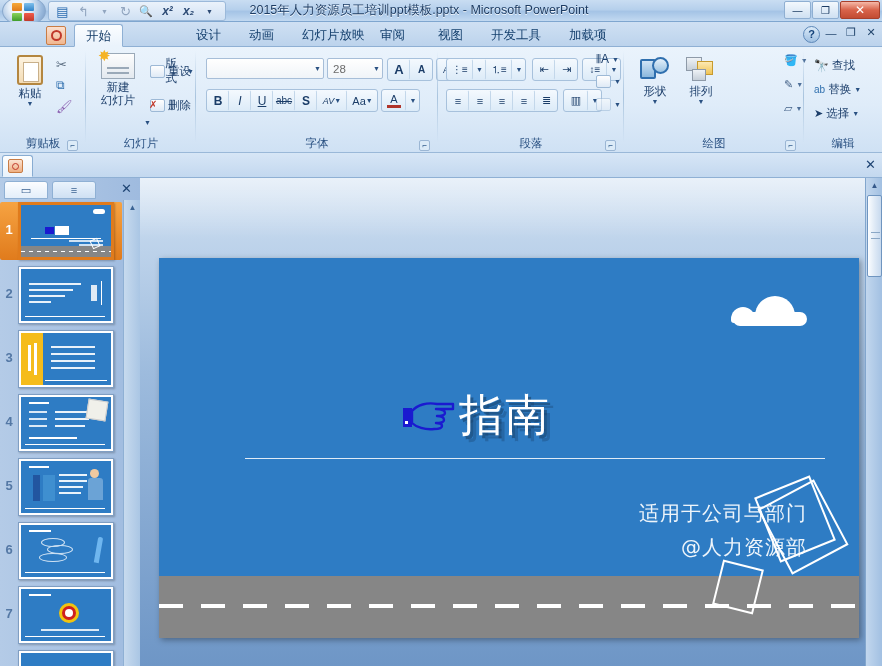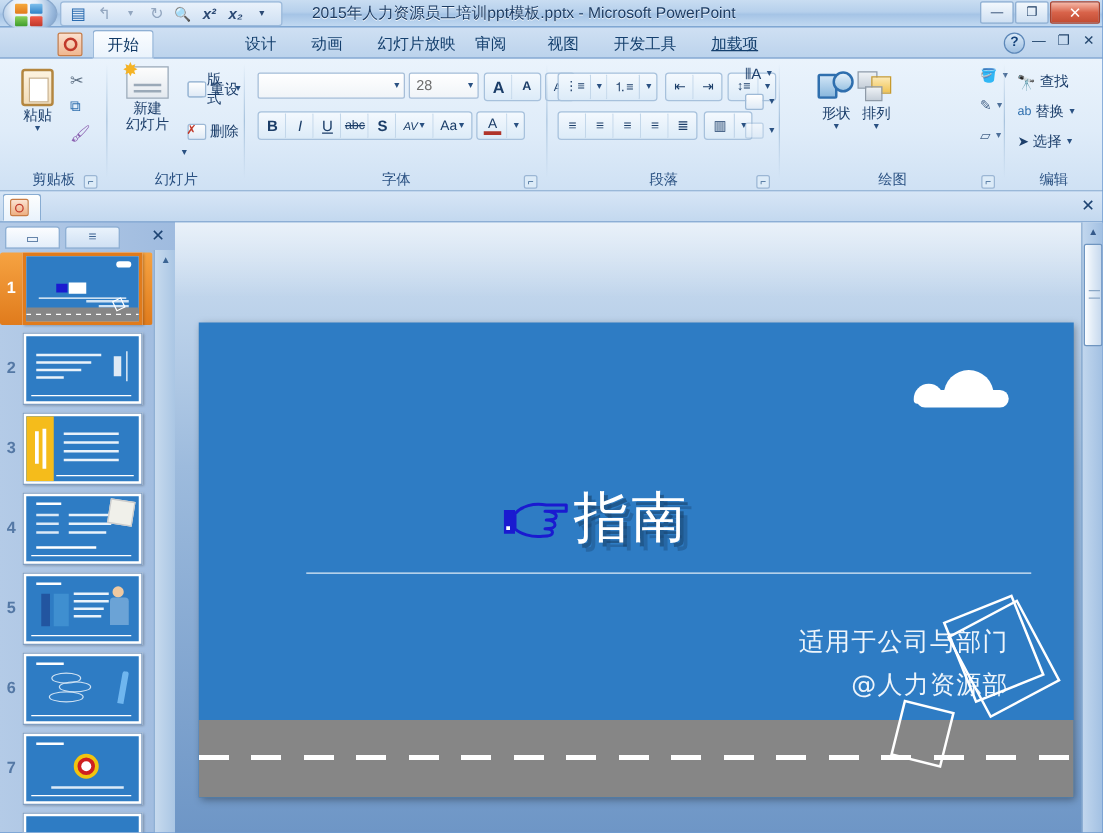--- a/index.html
+++ b/index.html
@@ -223,21 +223,21 @@
       </div>
 
     <div class="rtab active" style="left:74px;">开始</div>
     <div class="rtab" style="left:132px;margin-top:34px;">插入</div>
     <div class="rtab" style="left:185px;">设计</div>
     <div class="rtab" style="left:238px;">动画</div>
     <div class="rtab" style="left:291px;">幻灯片放映</div>
     <div class="rtab" style="left:369px;">审阅</div>
     <div class="rtab" style="left:427px;">视图</div>
     <div class="rtab" style="left:480px;">开发工具</div>
-    <div class="rtab" style="left:558px;text-decoration:underline;">加载项</div>
+    <div class="rtab" style="left:558px;">加载项</div>
 
     <div class="help-btn">?</div>
     <div class="docbtns">
       <div class="docbtn">—</div>
       <div class="docbtn">❐</div>
       <div class="docbtn">✕</div>
     </div>
   </div>
 
   <div class="ribbon-body">
@@ -428,21 +428,21 @@
         <span class="icobox" style="width:15px;height:13px;display:block;opacity:.55;"></span>
         <span class="caret">▼</span>
       </div>
 
       <div class="glabel">段落</div>
       <div class="dlg" style="right:8px;">⌐</div>
       <div class="gdiv" style="right:0;"></div>
     </div>
 
     <div class="rgroup" style="left:624px;width:180px;">
-      <div class="bigbtn" style="left:24px;top:10px;width:42px;">
+      <div class="bigbtn" style="left:10px;top:10px;width:42px;">
         <span style="position:relative;width:30px;height:26px;display:block;">
           <span style="position:absolute;left:0;top:2px;width:16px;height:20px;border:2px solid #2f6fae;background:linear-gradient(#cfe4f6,#8bb8dd);border-radius:2px;"></span>
           <span style="position:absolute;left:12px;top:0;width:17px;height:17px;border:2px solid #2f6fae;background:linear-gradient(#e4f0fa,#9cc4e3);border-radius:50%;"></span>
         </span>
         <span class="cap">形状</span>
         <span class="caret">▼</span>
       </div>
       <div class="bigbtn" style="left:56px;top:10px;width:42px;">
         <span style="position:relative;width:30px;height:26px;display:block;">
           <span style="position:absolute;left:0;top:0;width:16px;height:14px;border:1px solid #8e9aa8;background:linear-gradient(#eef2f6,#c6cfd9);"></span>

